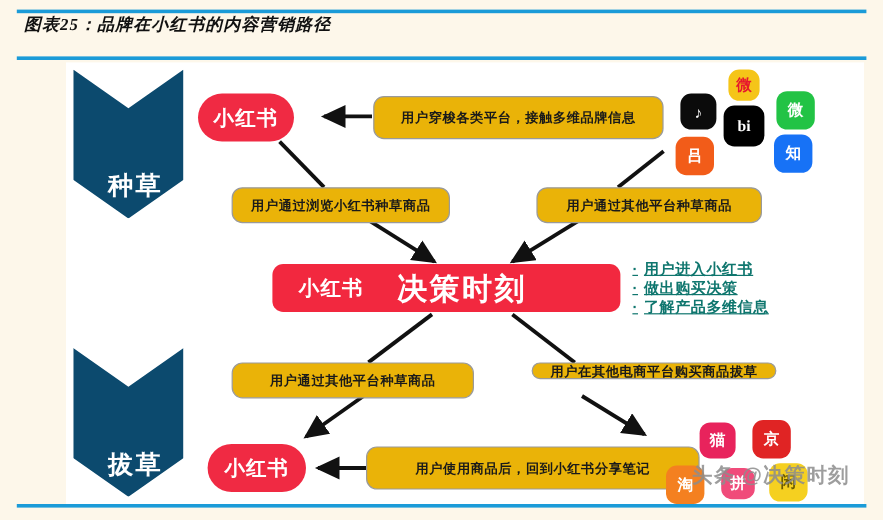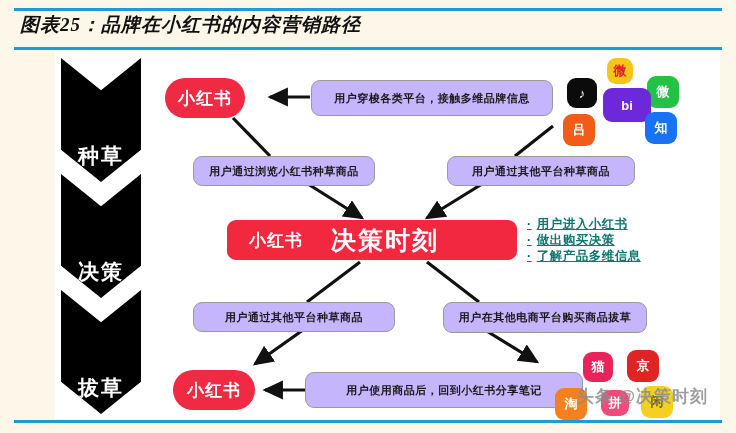--- a/index.html
+++ b/index.html
@@ -12,55 +12,55 @@
   }
   .rule{position:absolute;left:14px;right:14px;height:3px;background:#1b9bd8;}
   #rule-top{top:8px;}
   #rule-mid{top:47px;}
   #rule-bottom{bottom:10px;}
 
   #title{
     position:absolute;left:20px;top:12px;
     font-family:"Liberation Serif","DejaVu Serif",serif;
     font-weight:bold;font-style:italic;
-    font-size:19px;color:#111;letter-spacing:1px;
+    font-size:14px;color:#111;letter-spacing:1px;
     white-space:nowrap;
   }
 
   #canvas{
     position:absolute;left:55px;top:52px;
     width:665px;height:368px;
     background:#ffffff;
   }
 
   
   #stages{position:absolute;left:0px;top:6px;width:92px;height:355px;}
   .chev{
     position:absolute;left:6px;width:80px;height:124px;
-    background:#000000;
+    background:#0c4a6e;
     clip-path:polygon(0% 0%, 50% 26%, 100% 0%, 100% 74%, 50% 100%, 0% 74%);
-    display:flex;align-items:flex-end;justify-content:center;
+    display:flex;align-items:flex-end;justify-content:center;padding-left:12px;
   }
   .chev-label{
     color:#ffffff;font-size:21px;font-weight:bold;
     letter-spacing:2px;line-height:1;
     padding-bottom:16px;
     font-family:"Liberation Sans","DejaVu Sans",sans-serif;
   }
   #chev-0{top:0px;}
   #chev-1{top:116px;}
   #chev-2{top:232px;}
 
   
   #links{position:absolute;left:0;top:0;width:665px;height:368px;pointer-events:none;}
 
   
   .tbox{
     position:absolute;
-    background:#c4b5fd;
+    background:#eab308;
     border:1.6px solid #9a9a9a;
     border-radius:9px;
     display:flex;align-items:center;justify-content:center;
     font-size:11px;font-weight:bold;color:#1a1a1a;
     letter-spacing:0.5px;
     box-sizing:border-box;
     text-align:center;
   }
 
   
@@ -140,23 +140,20 @@
 
       <line x1="492" y1="338" x2="455" y2="338"></line>
       <line x1="250" y1="338" x2="210" y2="338" marker-end="url(#ah)"></line>
     </g>
   </svg>
 
   <div id="stages">
     <div class="chev" id="chev-0">
       <span class="chev-label">种草</span>
     </div>
-    <div class="chev" id="chev-1">
-      <span class="chev-label">决策</span>
-    </div>
     <div class="chev" id="chev-2">
       <span class="chev-label">拔草</span>
     </div>
   </div>
 
   <div class="xhs" style="left:110px;top:26px;width:80px;height:40px;">
     <span>小红书</span>
   </div>
 
   <div class="tbox" style="left:256px;top:28px;width:242px;height:36px;">
@@ -166,21 +163,21 @@
   <div>
     <div class="appicon" style="left:552px;top:6px;width:26px;height:26px;background:#f5c518;color:#e6162d;">
         <span>微</span>
       </div>
     <div class="appicon" style="left:512px;top:26px;width:30px;height:30px;background:#0b0b0b;color:#ffffff;">
         <span>♪</span>
       </div>
     <div class="appicon" style="left:592px;top:24px;width:32px;height:32px;background:#22c345;color:#ffffff;">
         <span>微</span>
       </div>
-    <div class="appicon" style="left:548px;top:36px;width:48px;height:34px;background:#6d28d9;color:#ffffff;">
+    <div class="appicon" style="left:548px;top:36px;width:34px;height:34px;background:#000000;color:#ffffff;font-family:Liberation Serif, serif;">
         <span>bi</span>
       </div>
     <div class="appicon" style="left:508px;top:62px;width:32px;height:32px;background:#f25c19;color:#ffffff;">
         <span>吕</span>
       </div>
     <div class="appicon" style="left:590px;top:60px;width:32px;height:32px;background:#1772f6;color:#ffffff;">
         <span>知</span>
       </div>
   </div>
 
@@ -198,21 +195,21 @@
 
   <div id="bullets">
     <div class="bullet"><span class="dot">·</span><span>用户进入小红书</span></div>
     <div class="bullet"><span class="dot">·</span><span>做出购买决策</span></div>
     <div class="bullet"><span class="dot">·</span><span>了解产品多维信息</span></div>
   </div>
 
   <div class="tbox" style="left:138px;top:250px;width:202px;height:30px;">
     <span>用户通过其他平台种草商品</span>
   </div>
-  <div class="tbox" style="left:388px;top:250px;width:204px;height:31px;">
+  <div class="tbox" style="left:388px;top:250px;width:204px;height:14px;">
     <span>用户在其他电商平台购买商品拔草</span>
   </div>
 
   <div class="xhs" style="left:118px;top:318px;width:82px;height:40px;">
     <span>小红书</span>
   </div>
 
   <div class="tbox" style="left:250px;top:320px;width:278px;height:36px;">
     <span>用户使用商品后，回到小红书分享笔记</span>
   </div>

